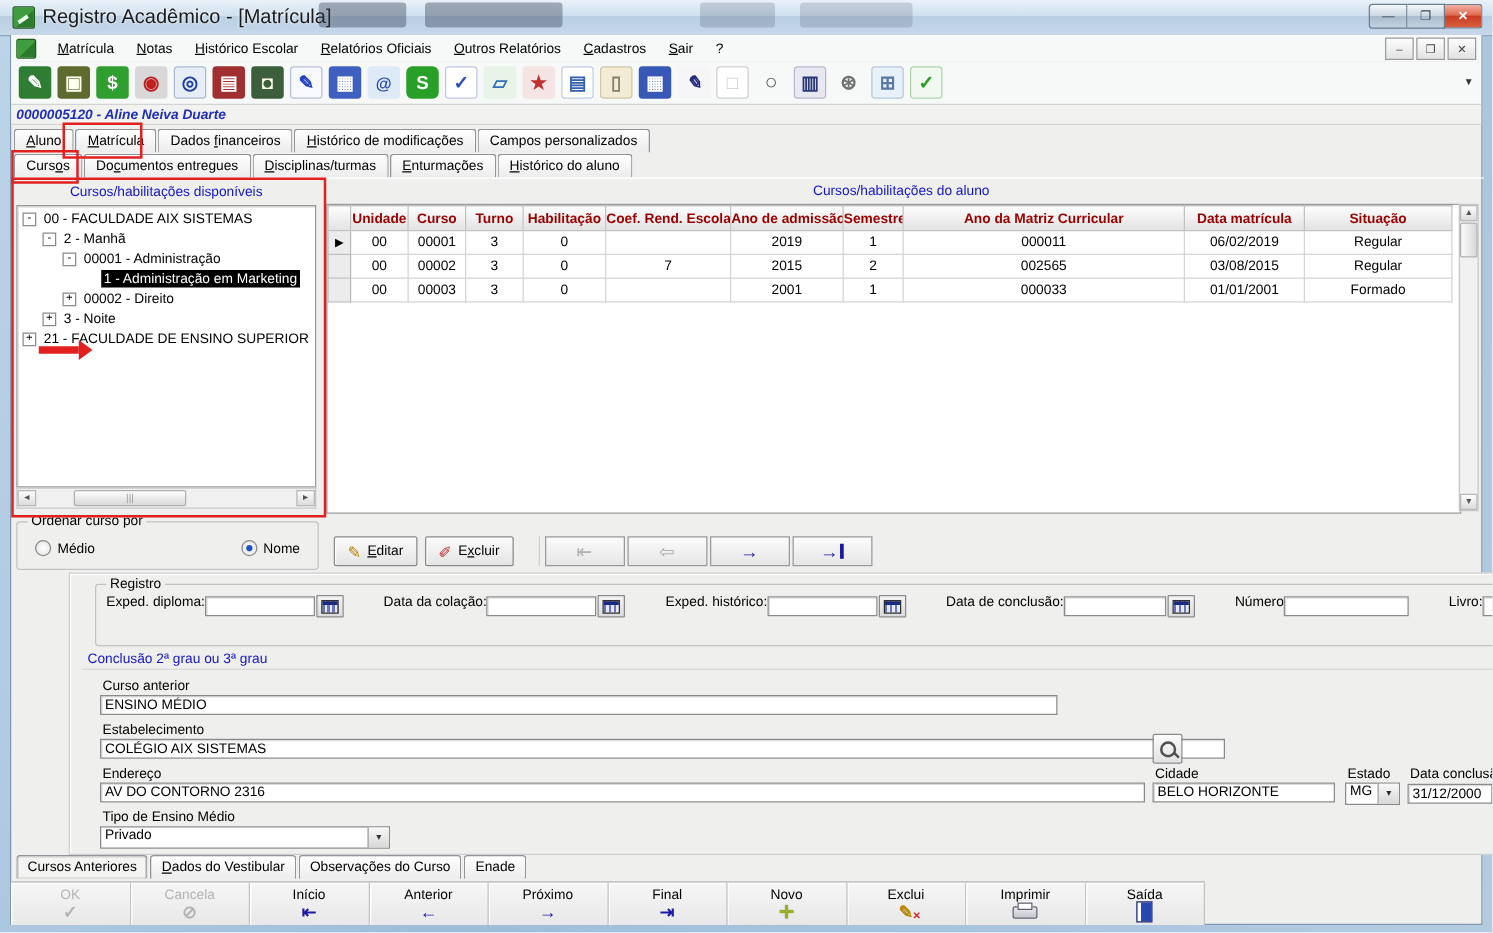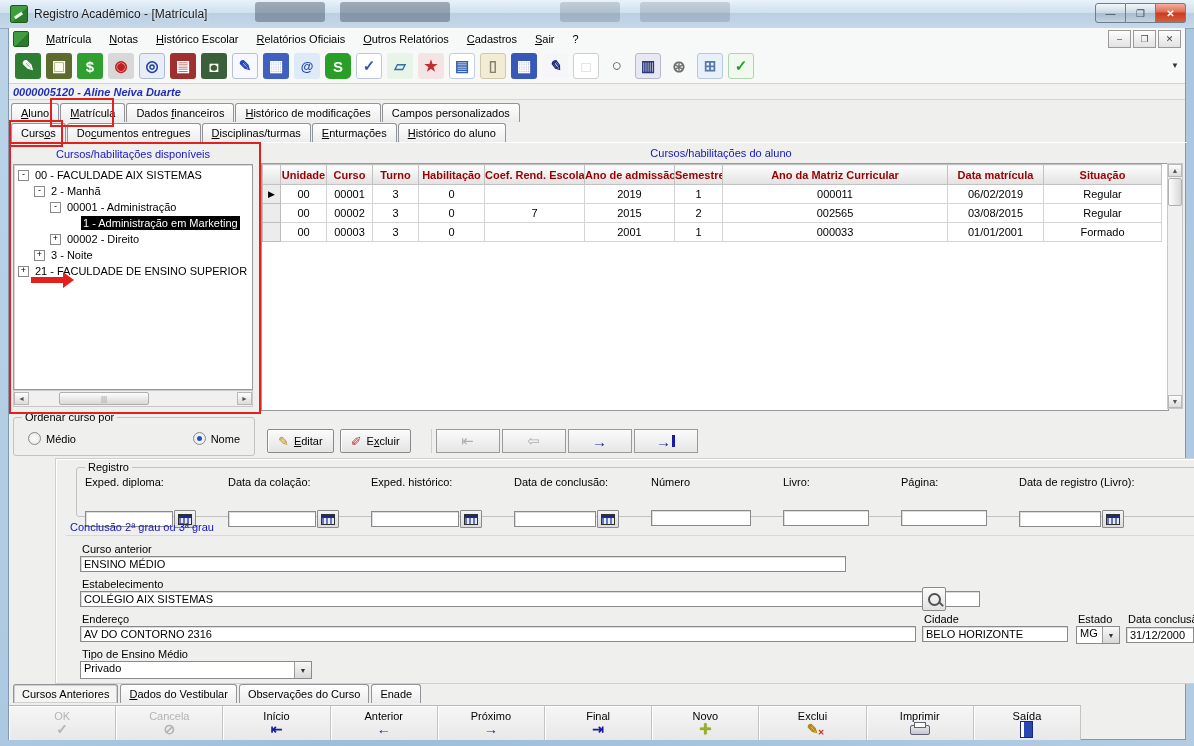--- a/index.html
+++ b/index.html
@@ -7,21 +7,21 @@
   .desktop{position:relative;width:1194px;height:746px;overflow:hidden;
     background:linear-gradient(115deg,#bcd4e8 0%,#9dbdd9 45%,#b3cce2 100%);}
   
   .titlebar{position:absolute;left:0;top:0;width:1194px;height:28px;
     background:linear-gradient(#e9f2fa,#cfe0ef 45%,#b9cfe3 46%,#c6d8e9);
     border-bottom:1px solid #8fa9c2;display:flex;align-items:center;}
   .smudge{position:absolute;top:2px;height:20px;background:rgba(45,55,75,.38);border-radius:3px;}
   .app-icon{width:16px;height:16px;margin:0 6px 0 10px;border:1px solid #1d5c1d;border-radius:2px;
     background:linear-gradient(135deg,#3f9c3f 0 55%,#2c7a2c 55%);position:relative;}
   .app-icon::after{content:"";position:absolute;left:3px;top:8px;width:9px;height:3px;background:#eaffea;transform:rotate(-35deg);}
-  .title-text{font-size:12px;color:#1b1b1b;text-shadow:0 0 3px #fff;}
+  .title-text{font-size:16px;color:#1b1b1b;text-shadow:0 0 3px #fff;}
   .win-controls{position:absolute;right:8px;top:3px;display:flex;}
   .wc{width:29px;height:18px;border:1px solid #6b7f93;display:flex;align-items:center;justify-content:center;
     font-size:10px;color:#fff;background:linear-gradient(#f4f8fb,#c9d6e2 50%,#aabccd 51%,#c2d2e0);color:#3c4c5c;}
   .wc.min{border-radius:3px 0 0 3px;}
   .wc.max{border-left:none;}
   .wc.close{border-radius:0 3px 3px 0;border-left:none;color:#fff;font-weight:bold;
     background:linear-gradient(#f2b0a2,#e06a50 45%,#c83b22 50%,#d95f3d);}
   .client{position:absolute;left:8px;top:28px;width:1178px;height:712px;background:#eff0ee;
     border:1px solid #7f99b2;border-top:none;box-sizing:border-box;}
   
@@ -127,21 +127,21 @@
     background:linear-gradient(#fbfbfb,#e6e6e6);border:1px solid #9a9a9a;margin-right:2px;
     font-size:15px;font-weight:bold;color:#1a1aa6;}
   .gnav.disabled{color:#b0b0b0;font-weight:normal;}
   .gnav .bar{display:inline-block;width:3px;height:12px;background:#1a1aa6;margin-left:1px;}
   
   .lower{position:absolute;left:2px;top:430px;width:1174px;height:224px;border:1px solid #cfcfcf;
     box-shadow:inset 1px 1px 0 #fff;background:#eff0ee;margin-left:44px;}
   .reg-group{position:absolute;left:20px;top:8px;width:1134px;height:48px;border:1px solid #c2c2c2;border-radius:3px;}
   .reg-legend{position:absolute;left:8px;top:-7px;background:#eff0ee;padding:0 3px;}
   .reg-fields{display:flex;padding:8px 0 0 8px;gap:32px;}
-  .rfield{display:flex;flex-direction:column;gap:20px;}
+  .rfield{display:flex;flex-direction:row;}
   .rfield label{margin-bottom:2px;white-space:nowrap;}
   .ibox{display:flex;align-items:center;}
   input.ti{height:16px;border:1px solid #8a8a8a;box-shadow:inset 1px 1px 0 #dcdcdc;background:#fff;
     font-family:"Liberation Sans",sans-serif;font-size:11px;padding:0 3px;box-sizing:border-box;}
   .calbtn{width:22px;height:18px;margin-left:1px;border:1px solid #8a8a8a;border-radius:1px;
     background:linear-gradient(#f4f4f4,#dcdcdc);display:flex;align-items:center;justify-content:center;box-sizing:border-box;}
   .calface{width:14px;height:11px;border:1px solid #303030;box-sizing:border-box;
     background:linear-gradient(#1a2a80 0 3px,rgba(0,0,0,0) 3px),
       repeating-linear-gradient(90deg,#6878c0 0 2px,#e8e8f8 2px 4px);}
   .conc-label{position:absolute;left:14px;top:62px;color:#1414c8;}
@@ -155,21 +155,21 @@
     background:linear-gradient(#fbfbfb,#e2e2e2);display:flex;align-items:center;justify-content:center;}
   .mag{position:relative;width:9px;height:9px;border:2px solid #505050;border-radius:50%;}
   .mag::after{content:"";position:absolute;width:6px;height:2px;background:#505050;transform:rotate(45deg);
     right:-5px;bottom:-1px;}
   
   .bottomtabs{position:absolute;left:4px;top:656px;display:flex;align-items:flex-end;}
   .btab{padding:3px 8px;margin-right:2px;border:1px solid #919599;border-bottom:none;border-radius:3px 3px 0 0;
     background:linear-gradient(#ffffff,#ececec);}
   .btab.active{background:#f4f4f3;box-shadow:inset 0 0 0 1px #d0d0d0;}
   
-  .bottombar{position:absolute;left:0;top:677px;width:1072px;height:34px;border-top:1px solid #b8b8b8;
+  .bottombar{position:absolute;left:0;top:677px;width:955px;height:34px;border-top:1px solid #b8b8b8;
     background:linear-gradient(#f6f6f6,#e8e8e8);display:flex;}
   .bb{flex:1;border-right:1px solid #c4c4c4;box-shadow:inset 1px 1px 0 #fff;display:flex;flex-direction:column;
     align-items:center;justify-content:center;gap:1px;}
   .bb-label{font-size:11px;}
   .bb.disabled .bb-label{color:#b4b4b4;}
   .bb-ico{font-size:14px;font-weight:bold;color:#1a1aa6;line-height:13px;height:14px;display:flex;align-items:center;}
   .bb.disabled .bb-ico{color:#b4b4b4;}
   .g-novo{color:#9ab021;text-shadow:0 0 1px #6a7a10;}
   .g-exclui{color:#b8860b;position:relative;}
   .g-exclui::after{content:"✕";position:absolute;right:-6px;bottom:-2px;font-size:8px;color:#d02020;}

